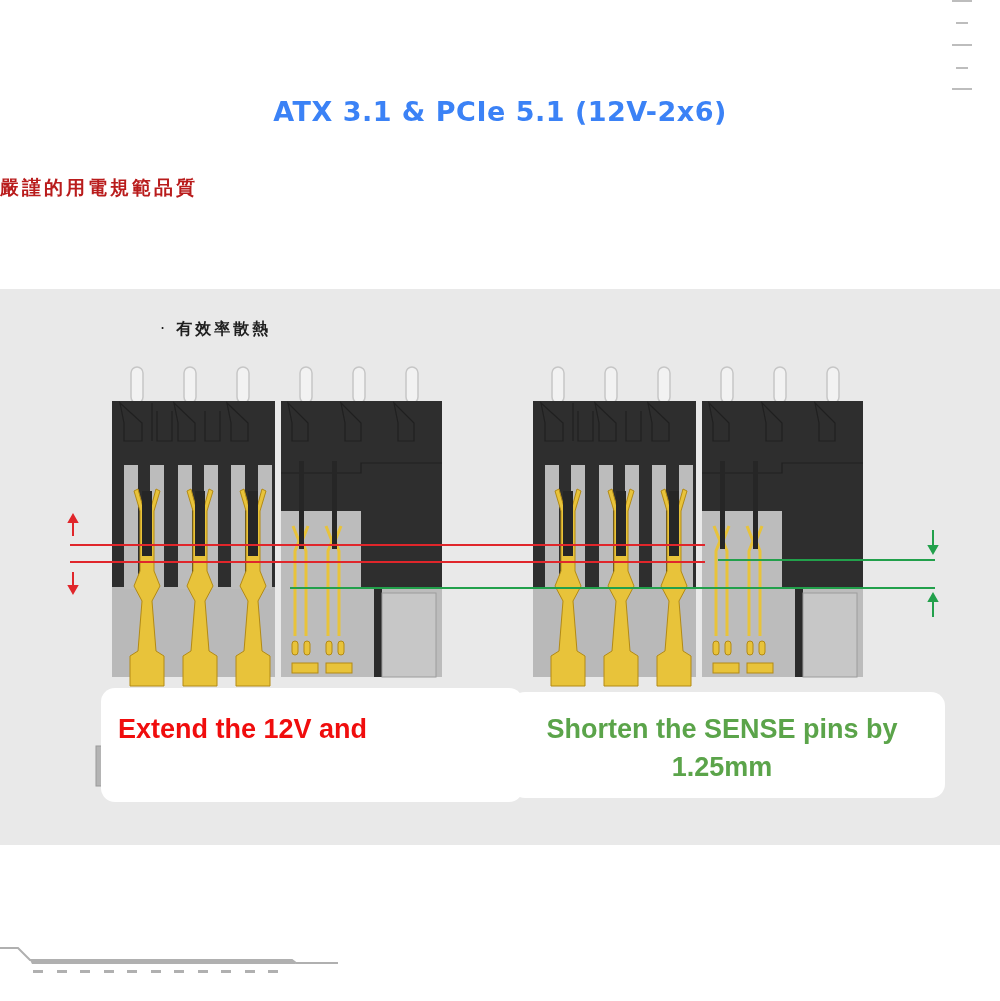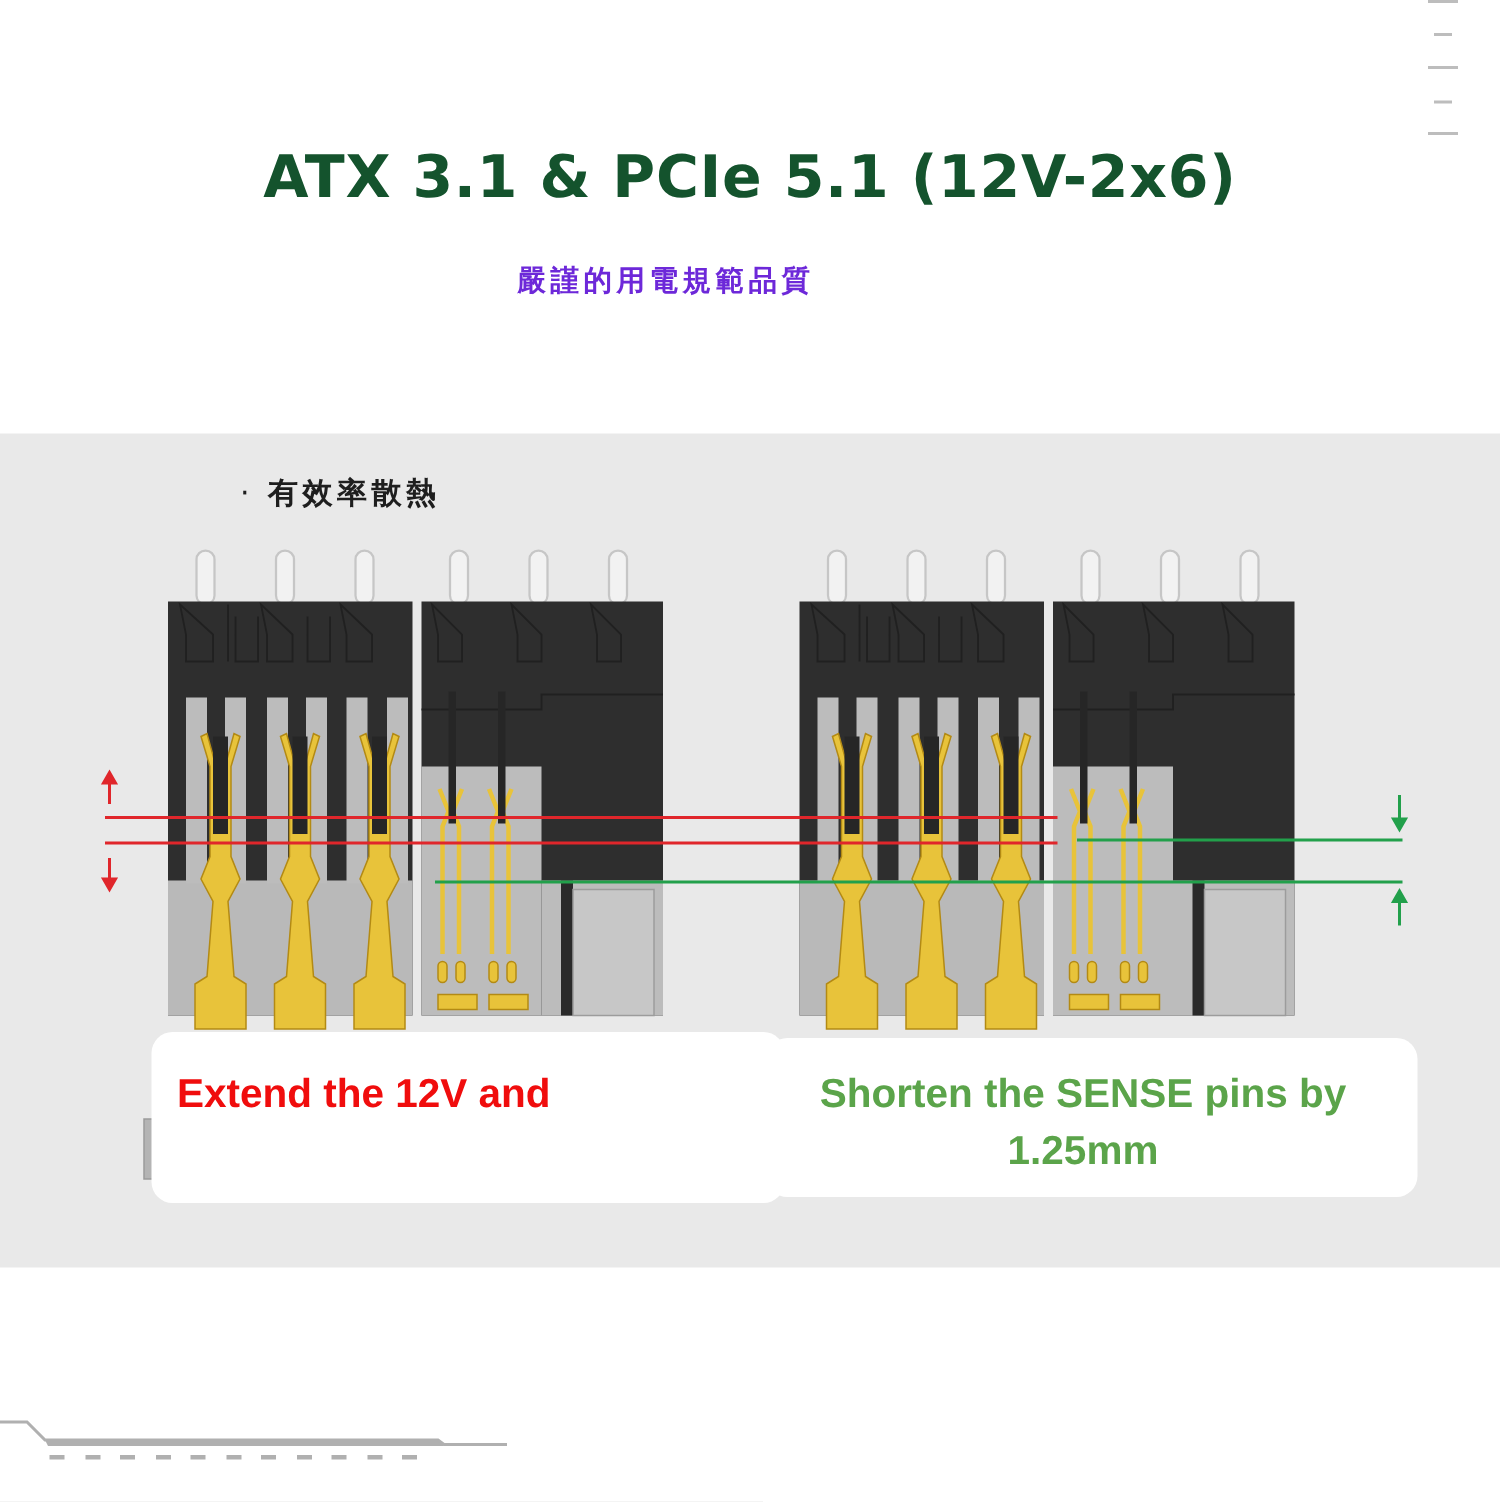--- a/index.html
+++ b/index.html
@@ -1,22 +1,22 @@
 <!DOCTYPE html>
 <html><head>
 <meta charset="utf-8">
 <style>
   html,body{margin:0;padding:0;}
   body{width:1000px;height:1001px;background:#ffffff;position:relative;overflow:hidden;font-family:"DejaVu Sans",sans-serif;}
   .deco-right{position:absolute;right:28px;top:0;width:20px;}
   .deco-right span{position:absolute;height:2px;background:#bdbdbd;display:block;}
-  .title{position:absolute;top:96px;left:0;width:1000px;text-align:center;font-family:"DejaVu Sans",sans-serif;font-weight:bold;font-size:39px;color:#14532d;letter-spacing:0.5px;}
-  .subtitle{position:absolute;top:172px;left:0;width:888px;text-align:center;font-size:19px;font-weight:bold;color:#6d28d9;line-height:30px;letter-spacing:3px;}
+  .title{position:absolute;top:96px;left:0;width:1000px;text-align:center;font-family:"DejaVu Sans",sans-serif;font-weight:bold;font-size:27px;color:#3b82f6;letter-spacing:0.5px;}
+  .subtitle{position:absolute;top:172px;left:0;width:888px;font-size:19px;font-weight:bold;color:#b91c1c;line-height:30px;letter-spacing:3px;}
   .panel{position:absolute;top:289px;left:0;width:1000px;height:556px;background:#e9e9e9;}
-  .features{position:absolute;left:160px;top:314px;font-size:20px;font-weight:bold;color:#1e1e1e;line-height:29px;letter-spacing:3px;}
+  .features{position:absolute;left:160px;top:314px;font-size:16px;font-weight:bold;color:#1e1e1e;line-height:29px;letter-spacing:3px;}
   .features div::before{content:"· ";font-weight:normal;}
   .label-box{position:absolute;background:#ffffff;border-radius:14px;font-family:"Liberation Sans",sans-serif;font-weight:bold;font-size:27px;line-height:38px;}
   .label-red{left:101px;top:688px;width:422px;height:114px;color:#f00d0d;padding:22px 0 0 17px;box-sizing:border-box;}
   .label-green{left:511px;top:692px;width:434px;height:106px;color:#5ba44a;text-align:center;padding:18px 12px 0 0;box-sizing:border-box;}
   .footer-deco{position:absolute;left:0;top:940px;}
   svg{display:block;}
 </style>
 </head>
 <body>
 

